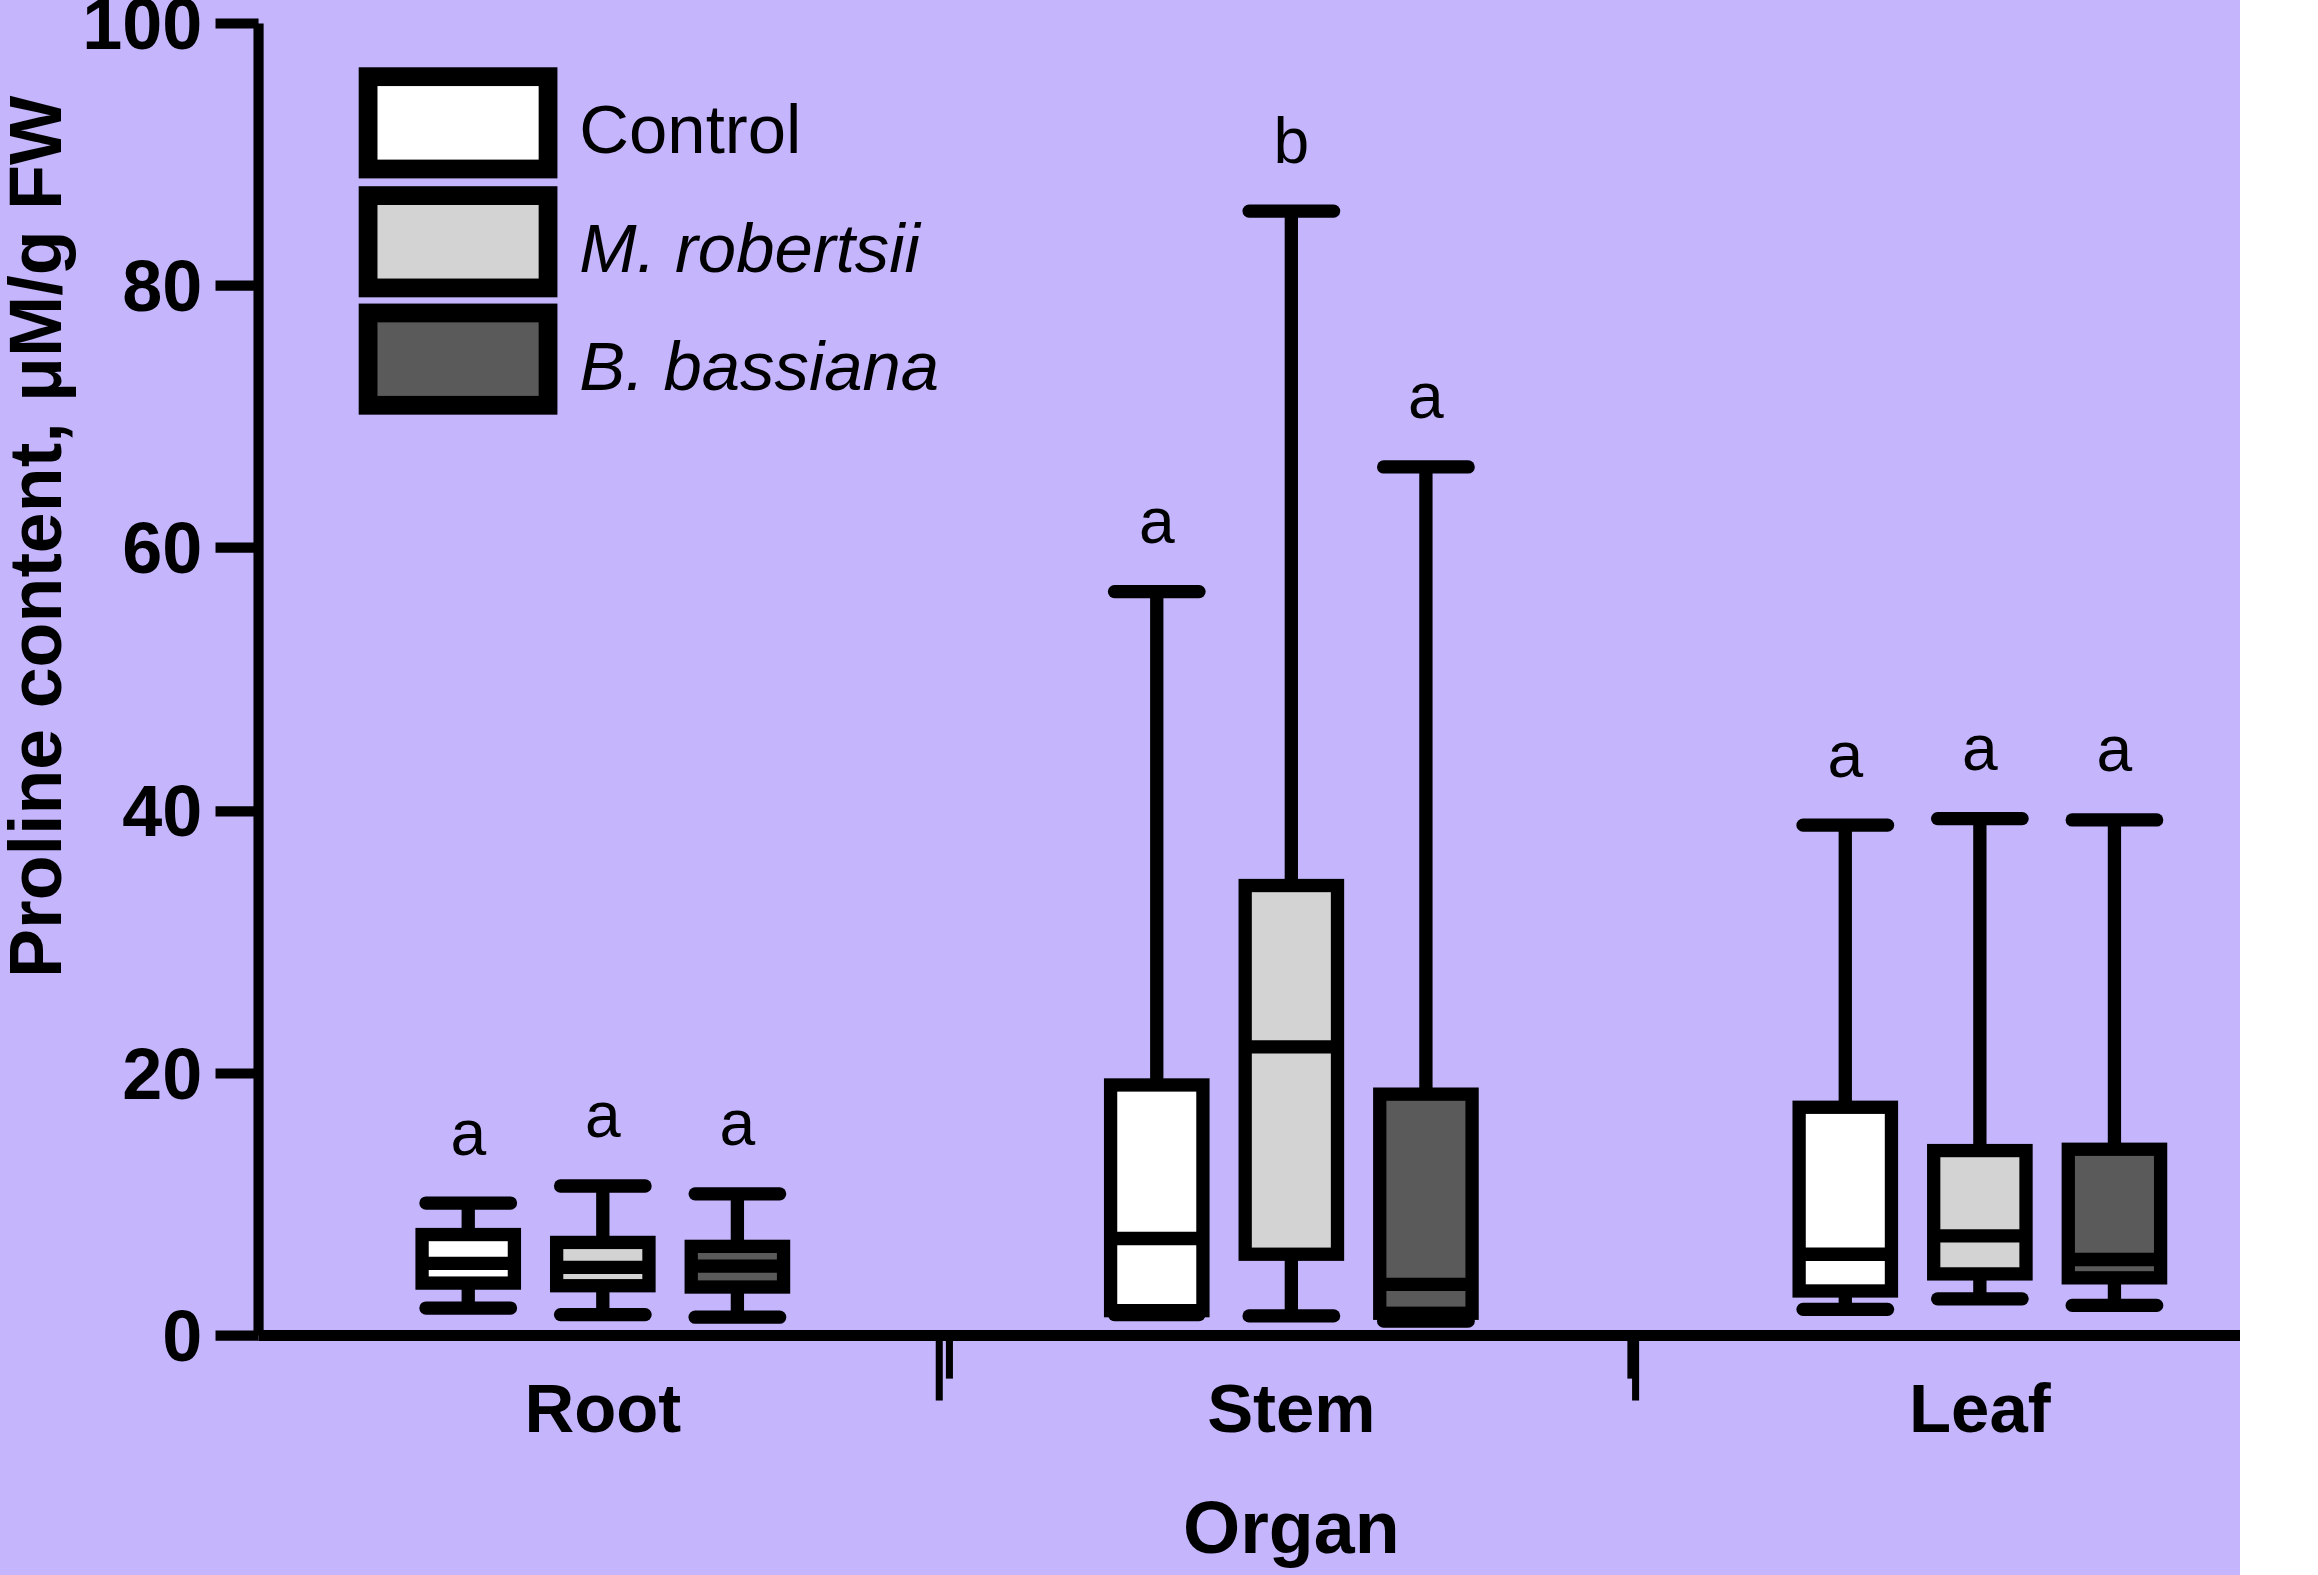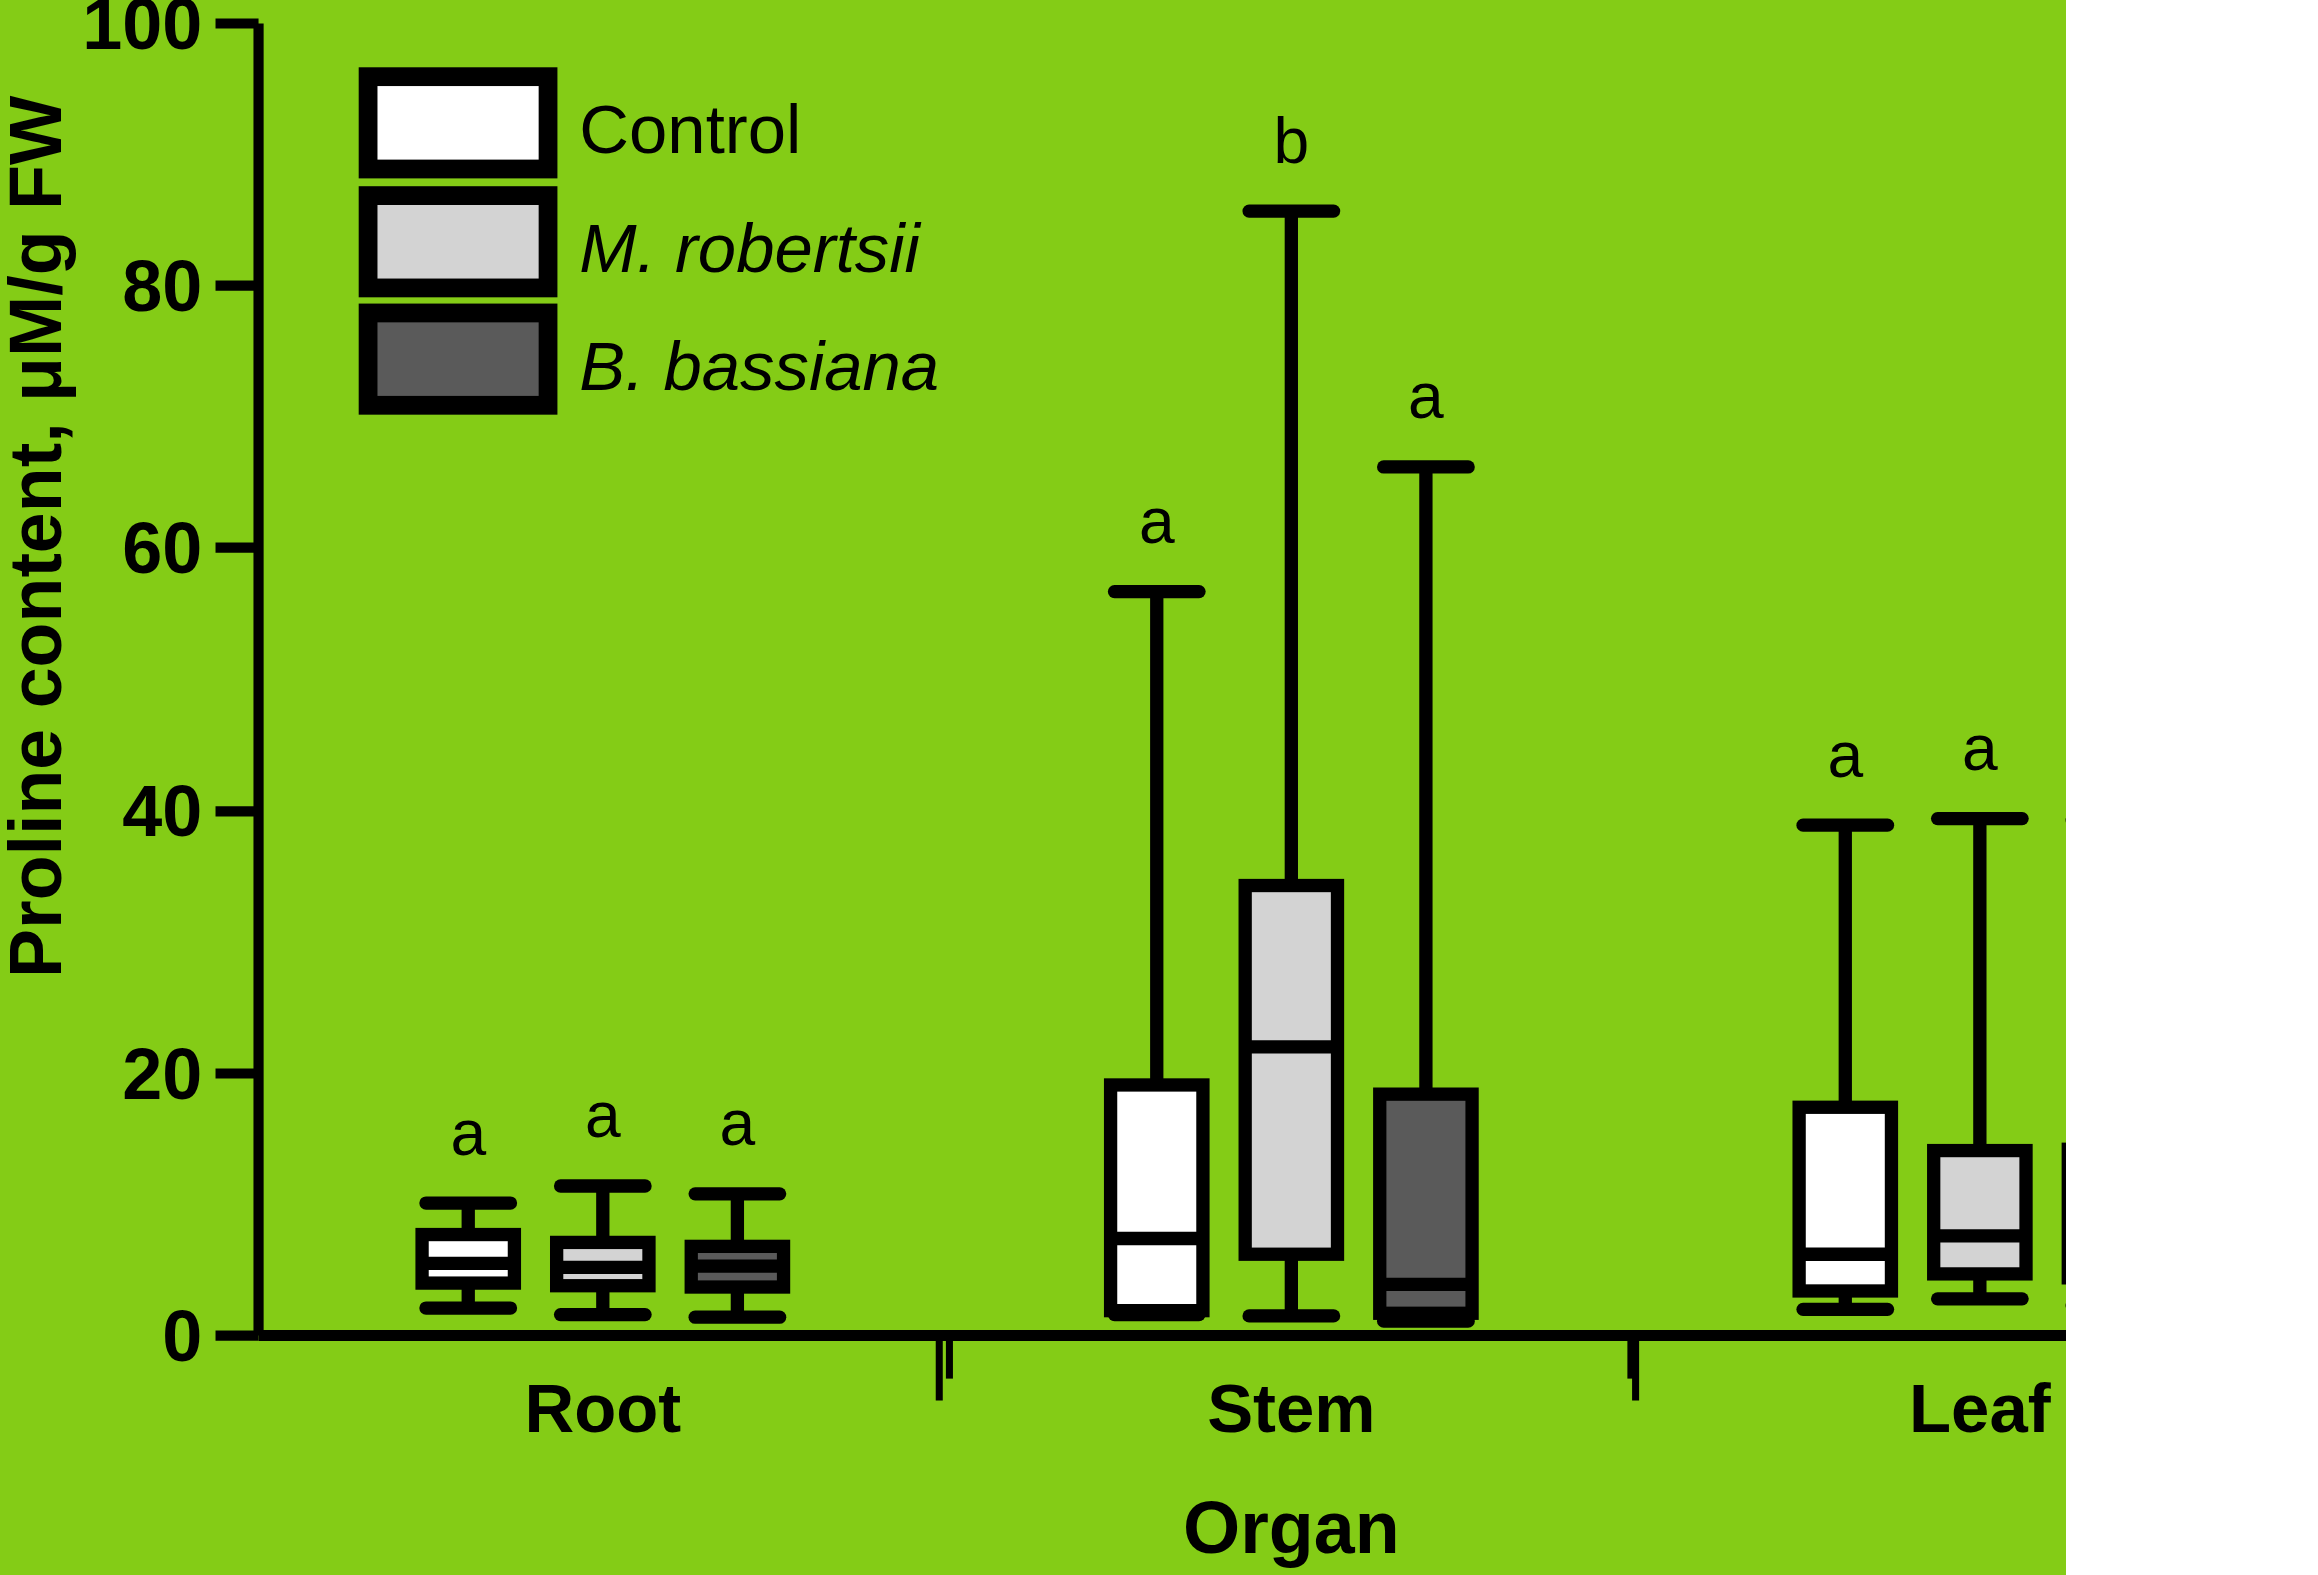--- a/index.html
+++ b/index.html
@@ -2,23 +2,23 @@
 <html style="font-size:12.5px"><head>
 <meta charset="utf-8">
 <style>
   html, body {
     margin: 0;
     padding: 0;
     background: #ffffff;
   }
   #root {
     position: relative;
-    width: 2066px;
+    width: 2240px;
     height: 1575px;
-    background: #84cc16;
+    background: #c4b5fd;
     font-family: "Liberation Sans", sans-serif;
     overflow: hidden;
   }
   svg.plot {
     position: absolute;
     left: 0; top: 0;
     width: 2319px;
     height: 1575px;
     display: block;
   }

